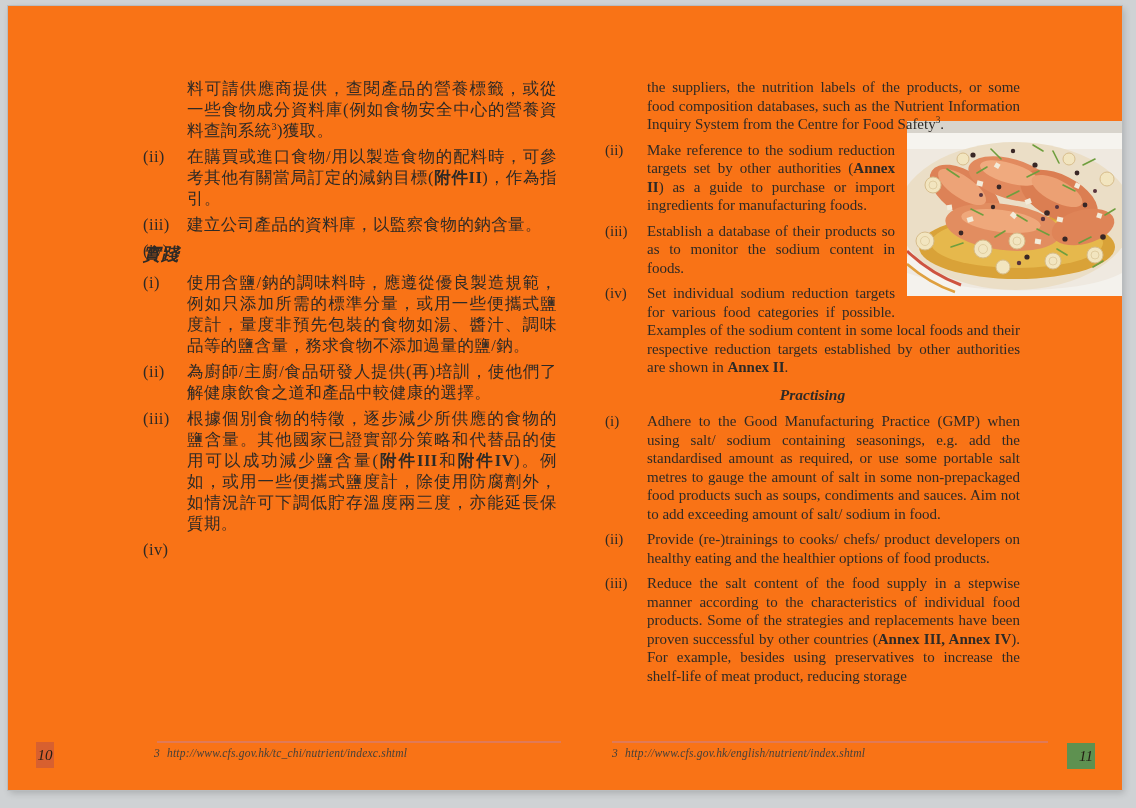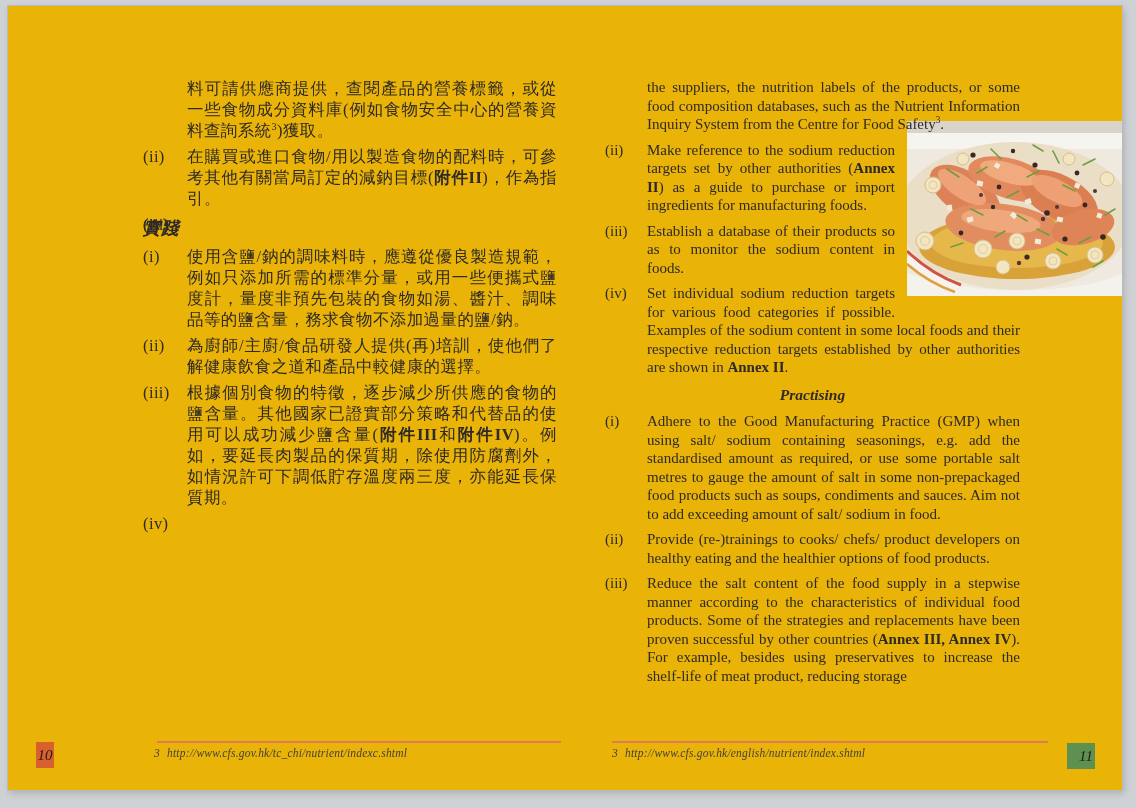--- a/index.html
+++ b/index.html
@@ -3,21 +3,21 @@
 <meta charset="utf-8">
 <style>
   html,body{margin:0;padding:0;}
   body{
     width:1136px;height:808px;position:relative;overflow:hidden;
     background:#cfd2d4;
     font-family:"Liberation Serif","DejaVu Serif",serif;
   }
   .spread{
     position:absolute;left:8px;top:6px;width:1114px;height:784px;
-    background:#eab308;
+    background:#f97316;
     box-shadow:0 0 0 1px #b9bcbe, 2px 3px 7px rgba(0,0,0,.18);
   }
   .col{
     position:absolute;top:72px;text-align:justify;color:#2e2a26;
   }
   .col-left{left:135px;width:414px;font-size:16.5px;line-height:21px;letter-spacing:.4px;}
   .col-right{left:597px;width:415px;font-size:15px;line-height:18.5px;}
   .para{position:relative;margin:0 0 6px 0;padding-left:44px;}
   .col-right .para{padding-left:42px;margin-bottom:7px;}
   .col-left .para{margin-bottom:5px;}
@@ -62,38 +62,39 @@
 
   <div class="col col-left">
     <p class="para"><span>料可請供應商提供，查閱產品的營養標籤，或從一些食物成分資料庫(例如食物安全中心的營養資料查詢系統</span><sup>3</sup><span>)獲取。</span></p>
 
     <div class="para">
       <span class="marker">(ii)</span>
       <span><span>在購買或進口食物/用以製造食物的配料時，可參考其他有關當局訂定的減鈉目標(</span><span class="b">附件II</span><span>)，作為指引。</span></span>
     </div>
     <div class="para">
       <span class="marker">(iii)</span>
+      <span><span>建立公司產品的資料庫，以監察食物的鈉含量。</span></span>
     </div>
     <div class="para">
       <span class="marker">(iv)</span>
     </div>
 
     <h3 class="heading-cn">實踐</h3>
 
     <div class="para">
       <span class="marker">(i)</span>
       <span><span>使用含鹽/鈉的調味料時，應遵從優良製造規範，例如只添加所需的標準分量，或用一些便攜式鹽度計，量度非預先包裝的食物如湯、醬汁、調味品等的鹽含量，務求食物不添加過量的鹽/鈉。</span></span>
     </div>
     <div class="para">
       <span class="marker">(ii)</span>
       <span><span>為廚師/主廚/食品研發人提供(再)培訓，使他們了解健康飲食之道和產品中較健康的選擇。</span></span>
     </div>
     <div class="para">
       <span class="marker">(iii)</span>
-      <span><span>根據個別食物的特徵，逐步減少所供應的食物的鹽含量。其他國家已證實部分策略和代替品的使用可以成功減少鹽含量(</span><span class="b">附件III</span><span>和</span><span class="b">附件IV</span><span>)。例如，要延長肉製品的保質期，除使用防腐劑外，如情況許可下調低貯存溫度兩三度，亦能延長保質期。</span></span>
+      <span><span>根據個別食物的特徵，逐步減少所供應的食物的鹽含量。其他國家已證實部分策略和代替品的使用可以成功減少鹽含量(</span><span class="b">附件III</span><span>和</span><span class="b">附件IV</span><span>)。例如，或用一些便攜式鹽度計，除使用防腐劑外，如情況許可下調低貯存溫度兩三度，亦能延長保質期。</span></span>
     </div>
     <div class="para">
       <span class="marker">(iv)</span>
     </div>
   </div>
 
   <div class="col col-right">
     <p class="para"><span>the suppliers, the nutrition labels of the products, or some food composition databases, such as the Nutrient Information Inquiry System from the Centre for Food Safety</span><sup>3</sup><span>.</span></p>
 
     <svg class="photo" role="img" viewBox="0 0 215 175" xmlns="http://www.w3.org/2000/svg" aria-label="Bowl of marinated fish pieces topped with garlic slices, chopped onion, dill and peppercorns">

